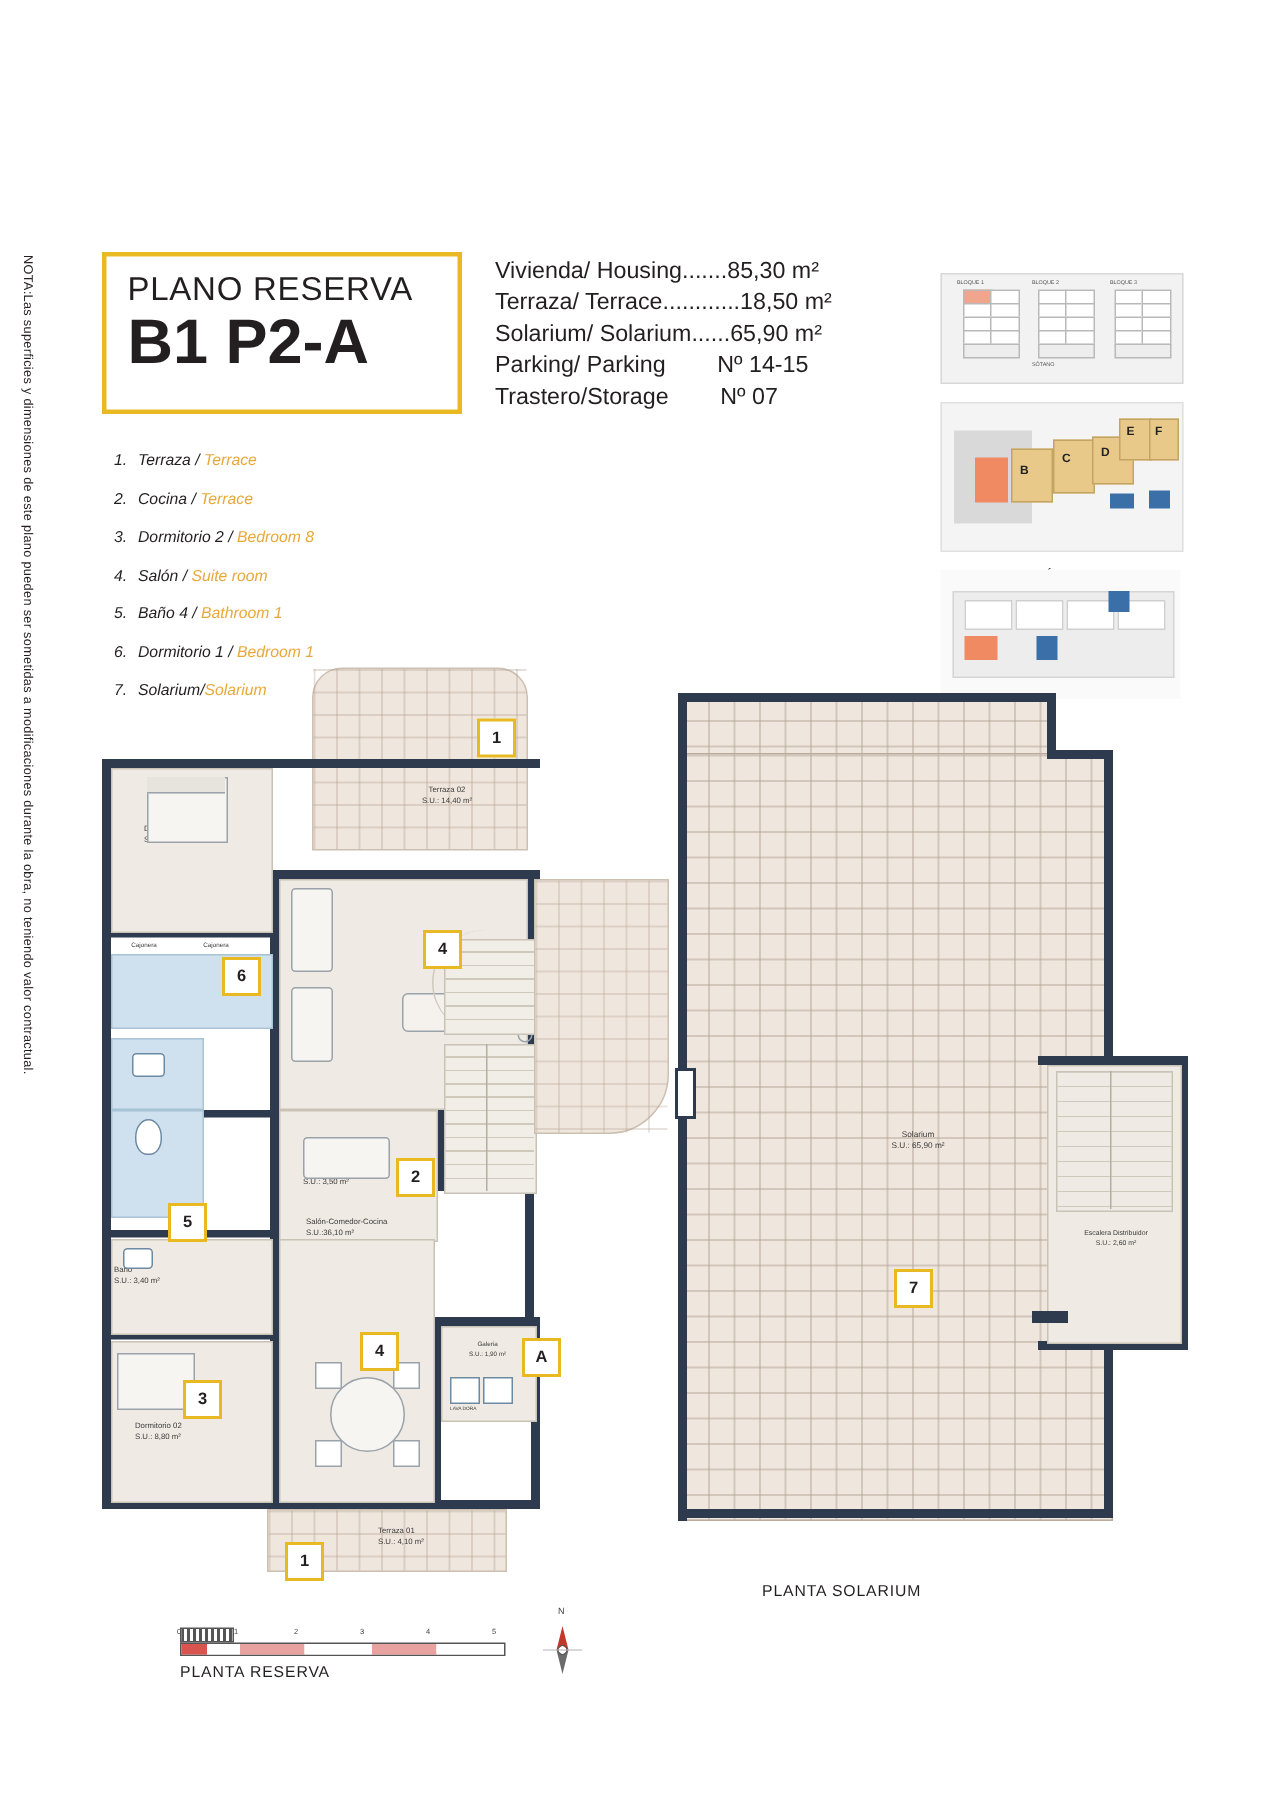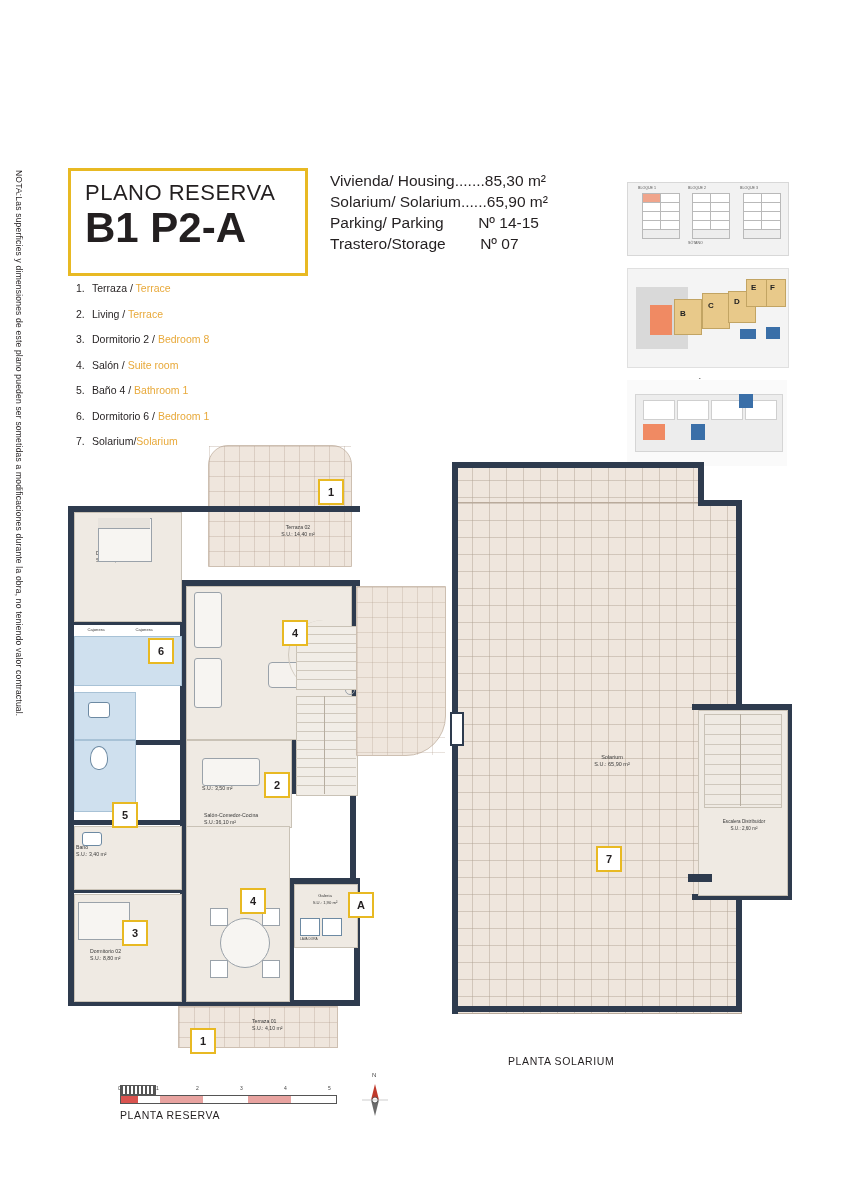--- a/index.html
+++ b/index.html
@@ -25,21 +25,21 @@
   .titlebox .t2{
     position:absolute;left:14px;top:36px;font-size:42px;font-weight:bold;
     letter-spacing:0px;color:#231f20;line-height:1;
   }
 
   
   .areas{position:absolute;left:330px;top:170px;font-size:15.5px;line-height:21px;color:#231f20;}
   .areas div{white-space:pre;}
 
   
-  .legend{position:absolute;left:76px;top:276px;width:250px;font-size:10.5px;line-height:25.5px;}
+  .legend{position:absolute;left:76px;top:295px;width:250px;font-size:10.5px;line-height:25.5px;font-style:italic;}
   .legend .row{white-space:nowrap;}
   .legend .num{display:inline-block;width:16px;color:#231f20;}
   .legend .es{color:#231f20;}
   .legend .en{color:#e8a93a;}
 
   
   .loc1{position:absolute;left:627px;top:182px;width:160px;height:72px;background:#f2f2f2;border:1px solid #d8d8d8;}
   .loc2{position:absolute;left:627px;top:268px;width:160px;height:98px;background:#f4f4f4;border:1px solid #e0e0e0;}
   .loc3{position:absolute;left:627px;top:380px;width:160px;height:86px;background:#fafafa;}
   .sotano-label{position:absolute;left:690px;top:378px;font-size:8.5px;letter-spacing:.5px;color:#333;}
@@ -85,43 +85,44 @@
 
   <div class="nota">NOTA:Las superficies y dimensiones de este plano pueden ser sometidas a modificaciones durante la obra, no teniendo valor contractual.</div>
 
   <div class="titlebox">
     <div class="t1">PLANO RESERVA</div>
     <div class="t2">B1 P2-A</div>
   </div>
 
   <div class="areas">
     <div>Vivienda/ Housing.......85,30 m²</div>
+    <div>Terraza/ Terrace............18,50 m²</div>
     <div>Solarium/ Solarium......65,90 m²</div>
     <div>Parking/ Parking        Nº 14-15</div>
     <div>Trastero/Storage        Nº 07</div>
   </div>
 
   <div class="legend">
     <div class="row">
       <span class="num">1.</span><span class="es">Terraza /</span> <span class="en">Terrace</span>
     </div>
     <div class="row">
-      <span class="num">2.</span><span class="es">Living /</span> <span class="en">Terrace</span>
+      <span class="num">2.</span><span class="es">Cocina /</span> <span class="en">Terrace</span>
     </div>
     <div class="row">
       <span class="num">3.</span><span class="es">Dormitorio 2 /</span> <span class="en">Bedroom 8</span>
     </div>
     <div class="row">
       <span class="num">4.</span><span class="es">Salón /</span> <span class="en">Suite room</span>
     </div>
     <div class="row">
       <span class="num">5.</span><span class="es">Baño 4 /</span> <span class="en">Bathroom 1</span>
     </div>
     <div class="row">
-      <span class="num">6.</span><span class="es">Dormitorio 6 /</span> <span class="en">Bedroom 1</span>
+      <span class="num">6.</span><span class="es">Dormitorio 1 /</span> <span class="en">Bedroom 1</span>
     </div>
     <div class="row">
       <span class="num">7.</span><span class="es">Solarium/</span><span class="en">Solarium</span>
     </div>
   </div>
 
   <div class="loc1">
     <div class="lbl" style="left:10px;top:3px;">BLOQUE 1</div>
     <div class="lbl" style="left:60px;top:3px;">BLOQUE 2</div>
     <div class="lbl" style="left:112px;top:3px;">BLOQUE 3</div>

